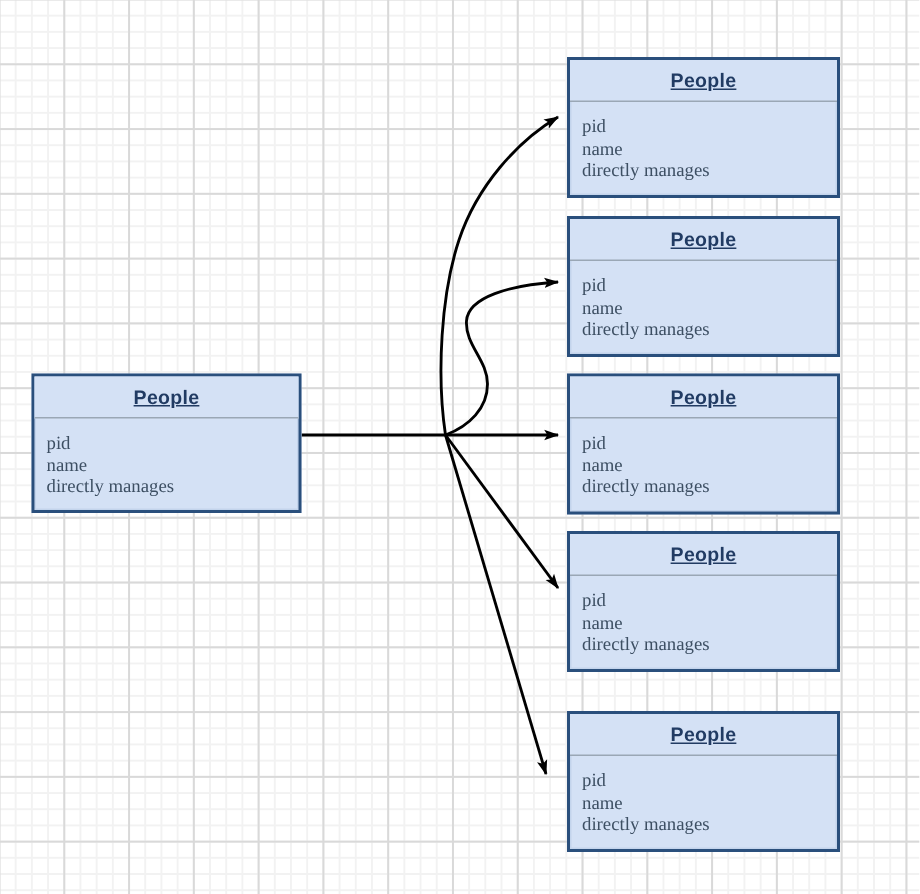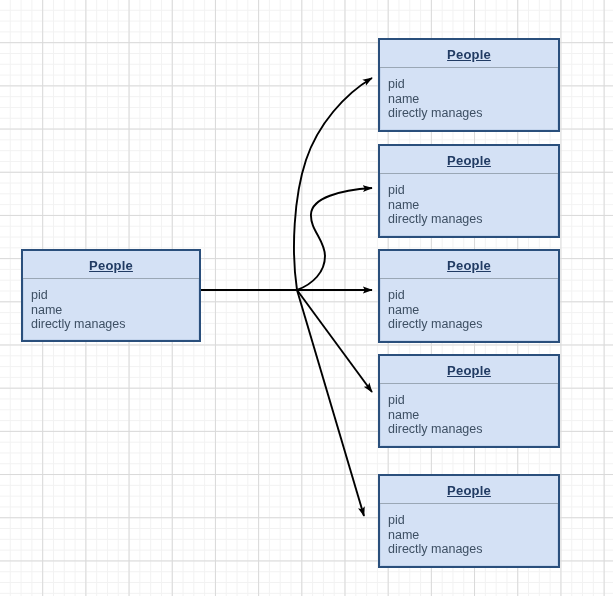--- a/index.html
+++ b/index.html
@@ -50,20 +50,21 @@
   }
   .entity-title {
     font-size: 13px;
     font-weight: bold;
     color: #213b63;
     text-decoration: underline;
     letter-spacing: 0.2px;
   }
   .entity-body {
     padding: 9px 0 0 8px;
+    font-family: Liberation Serif, serif;
   }
   .attr {
     font-size: 12.5px;
     line-height: 14.6px;
     color: #3d4f63;
     white-space: nowrap;
   }
 </style>
 </head>
 <body>

